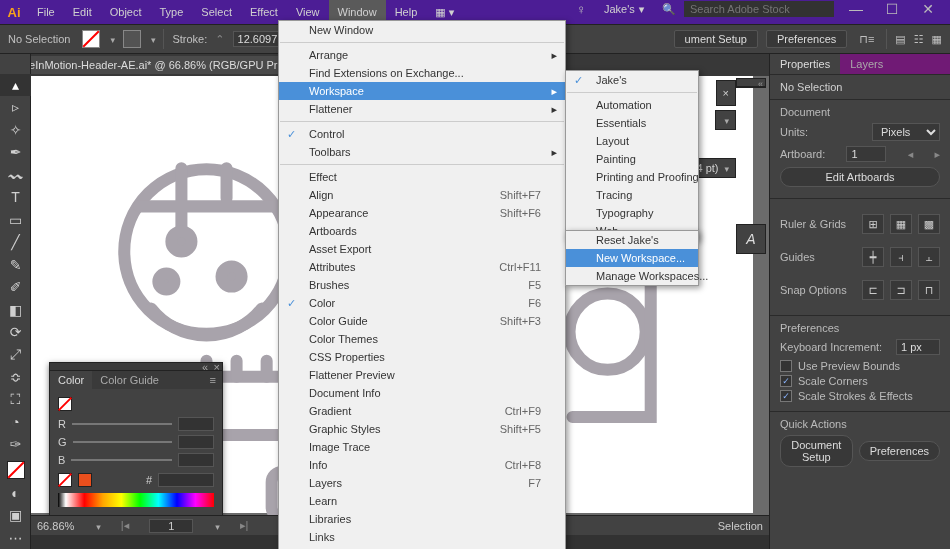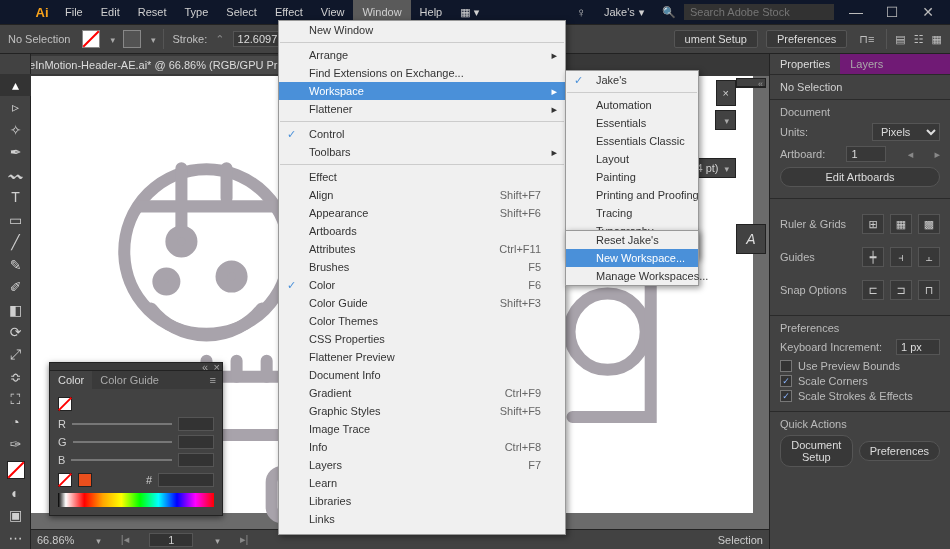--- a/index.html
+++ b/index.html
@@ -1,17 +1,17 @@
 <!DOCTYPE html>
 <html><head>
 <meta charset="utf-8">
 <style>
 * { margin: 0; padding: 0; box-sizing: border-box; font-family: "Segoe UI", Tahoma, sans-serif; font-size: 11px; user-select: none; }
 body { width: 950px; height: 549px; background: #323232; color: #d0d0d0; overflow: hidden; position: relative; }
-.titlebar { height: 24px; background: #0f172a; display: flex; align-items: center; position: relative; padding-left: 28px; }
+.titlebar { height: 24px; background: #4c1d95; display: flex; align-items: flex-start; position: relative; }
 .app-logo { width: 28px; height: 24px; display: flex; align-items: center; justify-content: center; }
 .app-logo span { color: #f7a21b; font-weight: bold; font-size: 13px; }
 .menubar { display: flex; height: 24px; align-items: center; }
 .menu-item { padding: 0 9px; height: 24px; line-height: 24px; color: #d0d0d0; cursor: default; }
 .menu-item.active { background: #5a5a5a; }
 .title-right { position: absolute; right: 8px; display: flex; align-items: center; gap: 8px; }
 .title-right .win-btn { width: 28px; height: 18px; display: inline-flex; align-items: center; justify-content: center; color: #bbb; font-size: 14px; }
 .search-stock { background: #323232; color: #888; padding: 2px 6px; width: 150px; border: none; }
 .workspace-switch { padding: 2px 10px; color: #d0d0d0; display: flex; align-items: center; gap: 4px; }
 .bulb { color: #c0c0c0; font-size: 13px; }
@@ -49,21 +49,21 @@
 .rp-section { border-top: 1px solid #2a2a2a; padding: 6px 10px; }
 .rp-section h4 { font-weight: normal; color: #bbb; font-size: 11px; }
 .rp-row { display: flex; align-items: center; justify-content: space-between; margin: 5px 0; gap: 6px; }
 .rp-row .lbl { color: #bbb; }
 .rp-row input, .rp-row select { background: #383838; border: 1px solid #555; color: #ddd; padding: 1px 4px; width: 68px; }
 .rp-btn { background: #383838; border: 1px solid #555; color: #ddd; padding: 3px 10px; border-radius: 10px; flex: 1; text-align: center; }
 .checkbox-row { display: flex; align-items: center; gap: 6px; margin: 3px 0; color: #bbb; }
 .checkbox-row .cb { width: 12px; height: 12px; border: 1px solid #777; background: #333; display: inline-flex; align-items: center; justify-content: center; font-size: 9px; color: #89b4ff; }
 .icon-btn-row { display: flex; gap: 6px; margin: 4px 0; }
 .icon-btn { width: 22px; height: 20px; background: #383838; border: 1px solid #555; display: inline-flex; align-items: center; justify-content: center; color: #ccc; font-size: 11px; }
-.status-bar { position: absolute; bottom: 0; left: 31px; right: 181px; height: 20px; background: #424242; border-top: 1px solid #222; display: flex; align-items: center; gap: 20px; color: #ccc; padding: 0 6px; }
+.status-bar { position: absolute; bottom: 14px; left: 31px; right: 181px; height: 20px; background: #424242; border-top: 1px solid #222; display: flex; align-items: center; gap: 20px; color: #ccc; padding: 0 6px; }
 .dropdown { position: absolute; background: #f0f0f0; color: #333; border: 1px solid #999; box-shadow: 2px 2px 6px rgba(0,0,0,.4); font-size: 12px; }
 .dropdown .item { padding: 3px 24px 3px 30px; white-space: nowrap; display: flex; justify-content: space-between; gap: 40px; position: relative; }
 .dropdown .item.hl { background: #4a90d9; color: #fff; }
 .dropdown .sep { height: 1px; background: #ccc; margin: 3px 1px; }
 .dropdown .item .check { position: absolute; left: 8px; color: #4a90d9; }
 .dropdown .item .sub { position: absolute; right: 8px; }
 .dropdown.main { left: 278px; top: 20px; width: 288px; }
 .dropdown.ws { left: 565px; top: 70px; width: 134px; }
 .dropdown.ws2 { left: 565px; top: 230px; width: 134px; }
 .tri-down::after { content: "▾"; margin-left: 2px; color: #aaa; font-size: 9px; }
@@ -72,21 +72,21 @@
 </head>
 <body>
 
 <div class="titlebar">
   <div class="app-logo">
       <span>Ai</span>
     </div>
   <div class="menubar">
     <div class="menu-item">File</div>
     <div class="menu-item">Edit</div>
-    <div class="menu-item">Reset</div>
+    <div class="menu-item">Object</div>
     <div class="menu-item">Type</div>
     <div class="menu-item">Select</div>
     <div class="menu-item">Effect</div>
     <div class="menu-item">View</div>
     <div class="menu-item active">Window</div>
     <div class="menu-item">Help</div>
     <div class="menu-item">▦ ▾</div>
   </div>
   <div class="title-right">
     <span class="bulb">♀</span>
@@ -369,20 +369,23 @@
       <span style="color: rgb(102, 102, 102);">Shift+F7</span>
     </div>
     <div class="item">
       <span>Appearance</span>
       <span style="color: rgb(102, 102, 102);">Shift+F6</span>
     </div>
     <div class="item">
       <span>Artboards</span>
     </div>
     <div class="item">
+      <span>Asset Export</span>
+    </div>
+    <div class="item">
       <span>Attributes</span>
       <span style="color: rgb(102, 102, 102);">Ctrl+F11</span>
     </div>
     <div class="item">
       <span>Brushes</span>
       <span style="color: rgb(102, 102, 102);">F5</span>
     </div>
     <div class="item">
       <span class="check">✓</span>
       <span>Color</span>
@@ -441,23 +444,20 @@
       <span>Jake's</span>
     </div>
     <div class="sep"></div>
     <div class="item">
       <span>Automation</span>
     </div>
     <div class="item">
       <span>Essentials</span>
     </div>
     <div class="item">
-      <span>Essentials Classic</span>
-    </div>
-    <div class="item">
       <span>Layout</span>
     </div>
     <div class="item">
       <span>Painting</span>
     </div>
     <div class="item">
       <span>Printing and Proofing</span>
     </div>
     <div class="item">
       <span>Tracing</span>

